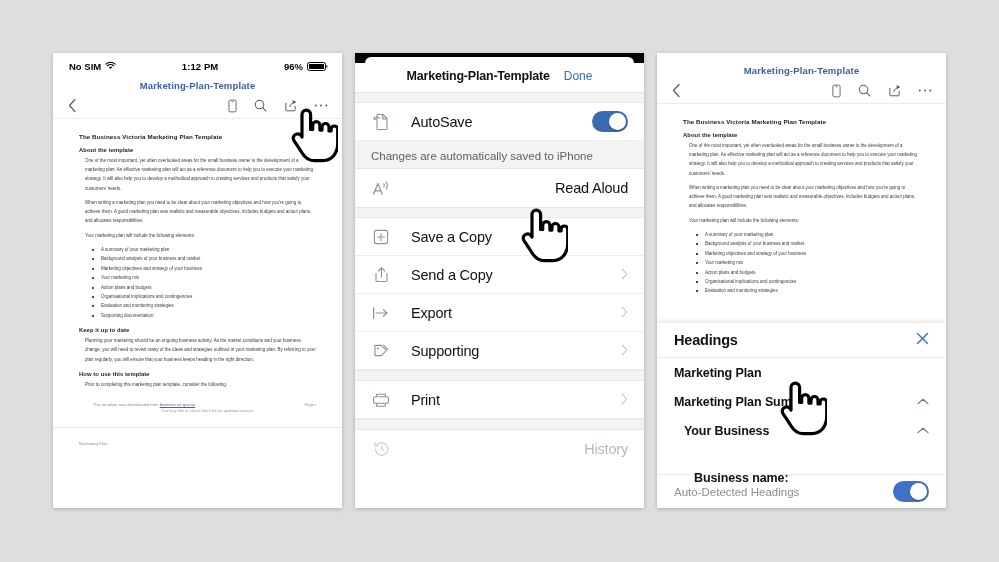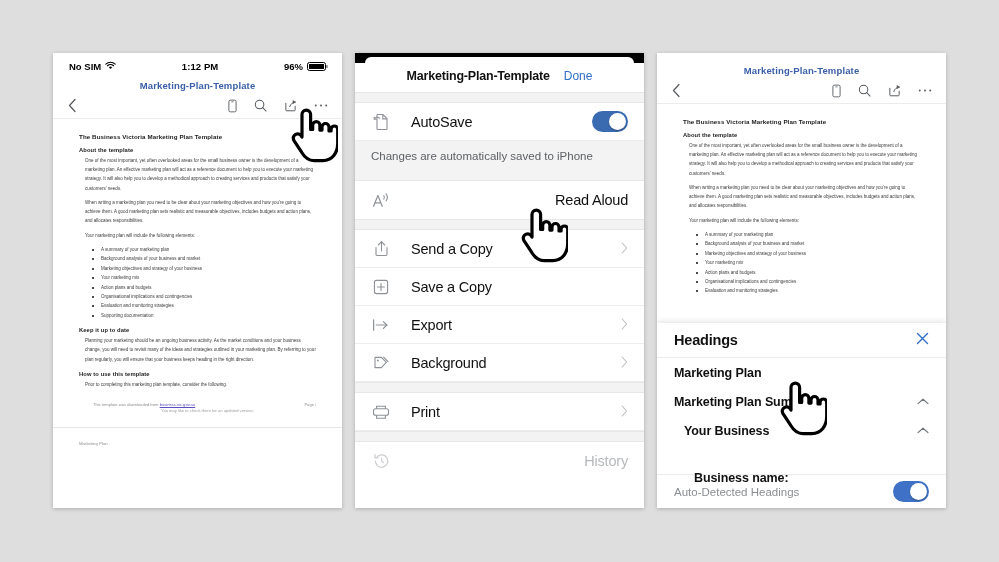--- a/index.html
+++ b/index.html
@@ -103,21 +103,21 @@
     padding: 0 16px; height: 38px; background: #fff;
     border-bottom: 1px solid #ededed;
   }
   .m-row.nb { border-bottom: none; text-align: right; }
   .m-icon { width: 20px; display: flex; justify-content: center; color: #8d9196; flex: 0 0 auto; }
   .m-label { font-size: 14.5px; color: #111; letter-spacing: -.2px; flex: 1; margin-left: 7px; }
   .m-label.dim { color: #b6b9bc; }
   .m-chev { color: #b9bcc0; font-size: 11px; flex: 0 0 auto; }
   .m-note {
     background: #f3f3f4; font-size: 11.5px; color: #5e6165;
-    padding: 9px 16px 18px; border-bottom: 1px solid #e7e7e8;
+    padding: 9px 16px 6px; border-bottom: 1px solid #e7e7e8;
   }
 
   
   .switch {
     width: 36px; height: 21px; border-radius: 11px;
     background: #3a6bb0; position: relative; flex: 0 0 auto;
   }
   .switch i {
     position: absolute; right: 2px; top: 2px;
     width: 17px; height: 17px; border-radius: 50%; background: #fff;
@@ -294,46 +294,46 @@
             <path d="M14 1.9a5.4 5.4 0 0 1 0 6.9" stroke="#8d9196" stroke-width="1.1" fill="none" stroke-linecap="round"></path>
           </svg>
       </span>
       <span class="m-label">Read Aloud</span>
     </div>
 
     <div class="grp-gap"></div>
 
     <div class="m-row">
       <span class="m-icon">
+        <svg width="16" height="16" viewBox="0 0 16 16">
+            <rect x="1.4" y="1.4" width="13.2" height="13.2" rx="2" stroke="#8d9196" stroke-width="1.1" fill="none"></rect>
+            <path d="M8 4.6v6.8M4.6 8h6.8" stroke="#8d9196" stroke-width="1.1" stroke-linecap="round"></path>
+          </svg>
+      </span>
+      <span class="m-label">Save a Copy</span>
+    </div>
+
+    <div class="m-row">
+      <span class="m-icon">
         <svg width="15" height="17" viewBox="0 0 15 17">
             <path d="M2 7.6v7a.9.9 0 0 0 .9.9h9.2a.9.9 0 0 0 .9-.9v-7" stroke="#8d9196" stroke-width="1.1" fill="none" stroke-linecap="round"></path>
             <path d="M7.5 11V1.9" stroke="#8d9196" stroke-width="1.1" stroke-linecap="round"></path>
             <path d="M4.3 5 7.5 1.7 10.7 5" stroke="#8d9196" stroke-width="1.1" fill="none" stroke-linecap="round" stroke-linejoin="round"></path>
           </svg>
       </span>
       <span class="m-label">Send a Copy</span>
       <span class="m-chev">
         <svg width="7" height="12" viewBox="0 0 7 12">
             <path d="M1.2 1 5.6 6l-4.4 5" stroke="#b9bcc0" stroke-width="1.1" fill="none" stroke-linecap="round" stroke-linejoin="round"></path>
           </svg>
       </span>
     </div>
 
     <div class="m-row">
       <span class="m-icon">
-        <svg width="16" height="16" viewBox="0 0 16 16">
-            <rect x="1.4" y="1.4" width="13.2" height="13.2" rx="2" stroke="#8d9196" stroke-width="1.1" fill="none"></rect>
-            <path d="M8 4.6v6.8M4.6 8h6.8" stroke="#8d9196" stroke-width="1.1" stroke-linecap="round"></path>
-          </svg>
-      </span>
-      <span class="m-label">Save a Copy</span>
-    </div>
-
-    <div class="m-row">
-      <span class="m-icon">
         <svg width="18" height="14" viewBox="0 0 18 14">
             <path d="M1.6 1.8v10.4" stroke="#8d9196" stroke-width="1.2" stroke-linecap="round"></path>
             <path d="M4.2 7h10.6" stroke="#8d9196" stroke-width="1.2" stroke-linecap="round"></path>
             <path d="M11.4 3.6 14.9 7l-3.5 3.4" stroke="#8d9196" stroke-width="1.2" fill="none" stroke-linecap="round" stroke-linejoin="round"></path>
           </svg>
       </span>
       <span class="m-label">Export</span>
       <span class="m-chev">
         <svg width="7" height="12" viewBox="0 0 7 12">
             <path d="M1.2 1 5.6 6l-4.4 5" stroke="#b9bcc0" stroke-width="1.1" fill="none" stroke-linecap="round" stroke-linejoin="round"></path>
@@ -342,21 +342,21 @@
     </div>
 
     <div class="m-row">
       <span class="m-icon">
         <svg width="17" height="16" viewBox="0 0 17 16">
             <path d="M2 2.4h6.4l5 5-5 5.2H2z" stroke="#8d9196" stroke-width="1.1" fill="none" stroke-linejoin="round"></path>
             <circle cx="4.9" cy="5.4" r="1" fill="#8d9196"></circle>
             <path d="M10.6 2.1 15 6.6" stroke="#8d9196" stroke-width="1.1" stroke-linecap="round"></path>
           </svg>
       </span>
-      <span class="m-label">Background</span>
+      <span class="m-label">Supporting</span>
       <span class="m-chev">
         <svg width="7" height="12" viewBox="0 0 7 12">
             <path d="M1.2 1 5.6 6l-4.4 5" stroke="#b9bcc0" stroke-width="1.1" fill="none" stroke-linecap="round" stroke-linejoin="round"></path>
           </svg>
       </span>
     </div>
 
     <div class="grp-gap"></div>
 
     <div class="m-row">

